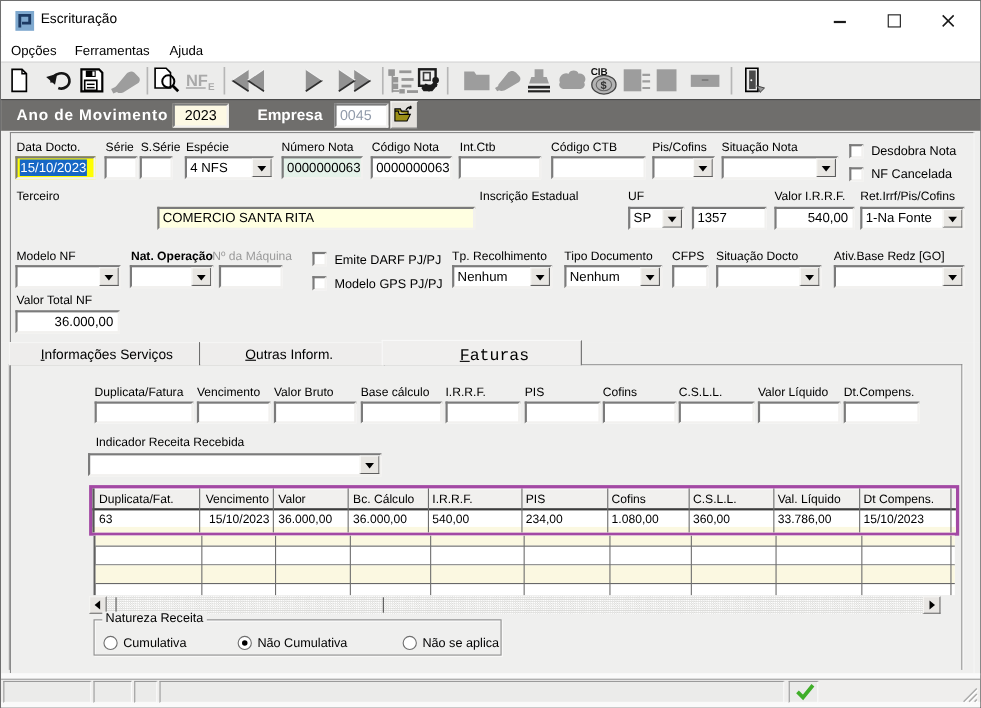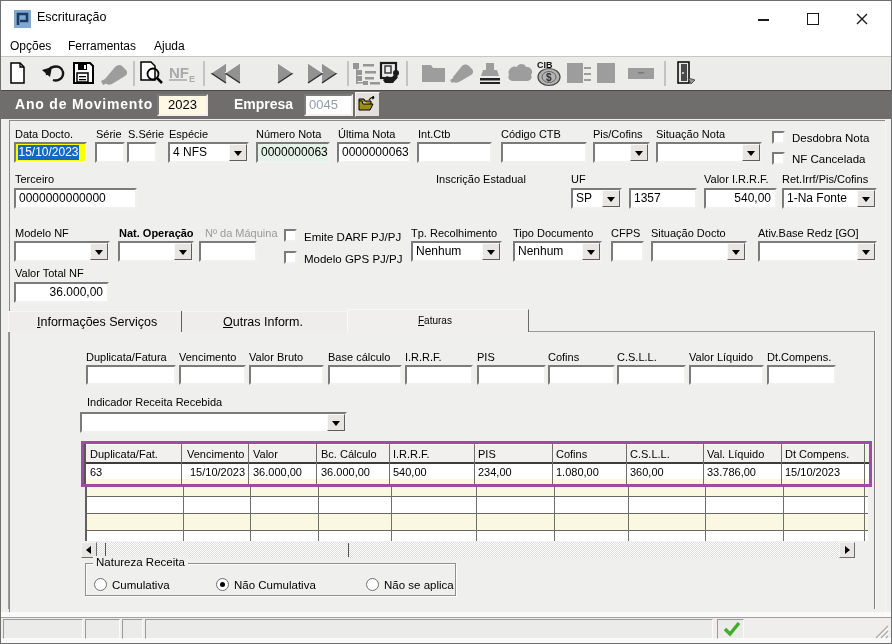--- a/index.html
+++ b/index.html
@@ -162,21 +162,21 @@
 
 <div class="abs" style="left:8px;top:119px;width:1px;height:492px;background:#8a8a8a;"></div>
 <div class="abs" style="left:8px;top:119px;width:877px;height:1px;background:#8a8a8a;"></div>
 <div class="abs" style="left:884px;top:119px;width:1px;height:492px;background:#f5f5f5;"></div>
 
 <div class="lb" style="left:14px;top:127px;">Data Docto.</div>
 <div class="lb" style="left:95px;top:127px;">Série</div>
 <div class="lb" style="left:127px;top:127px;">S.Série</div>
 <div class="lb" style="left:168px;top:127px;">Espécie</div>
 <div class="lb" style="left:255px;top:127px;">Número Nota</div>
-<div class="lb" style="left:337px;top:127px;">Última Nota</div>
+<div class="lb" style="left:337px;top:127px;">Código Nota</div>
 <div class="lb" style="left:417px;top:127px;">Int.Ctb</div>
 <div class="lb" style="left:500px;top:127px;">Código CTB</div>
 <div class="lb" style="left:592px;top:127px;">Pis/Cofins</div>
 <div class="lb" style="left:655px;top:127px;">Situação Nota</div>
 
 <div class="fld" style="left:13px;top:141px;width:73px;height:21px;background:#ffff00;padding:0;">
   <div class="abs" style="left:2px;top:1px;width:61px;height:15px;background:#1667c5;color:#fff;font-size:12px;line-height:15px;text-align:center;">15/10/2023</div>
 </div>
 <div class="fld" style="left:94px;top:141px;width:30px;height:21px;"></div>
 <div class="fld" style="left:126px;top:141px;width:30px;height:21px;"></div>
@@ -196,29 +196,29 @@
 <div class="cb" style="left:771px;top:151px;"></div>
 <div class="lb2" style="left:791px;top:152px;">NF Cancelada</div>
 
 <div class="lb" style="left:14px;top:172px;">Terceiro</div>
 <div class="lb" style="left:435px;top:172px;">Inscrição Estadual</div>
 <div class="lb" style="left:570px;top:172px;">UF</div>
 <div class="lb" style="left:628px;top:188px;">Cód.Receita</div>
 <div class="lb" style="left:703px;top:172px;">Valor I.R.R.F.</div>
 <div class="lb" style="left:781px;top:172px;">Ret.Irrf/Pis/Cofins</div>
 
-<div class="fld" style="left:13px;top:187px;width:123px;height:21px;">0000000000000</div>
+<div class="fld" style="left:142px;top:187px;width:289px;height:21px;background:#ffffe1;">COMERCIO SANTA RITA</div>
 <div class="fld cmb" style="left:570px;top:187px;width:51px;height:21px;">SP<div class="da"></div></div>
 <div class="fld" style="left:628px;top:187px;width:68px;height:21px;">1357</div>
 <div class="fld" style="left:703px;top:187px;width:73px;height:21px;text-align:right;padding-right:4px;">540,00</div>
 <div class="fld cmb" style="left:781px;top:187px;width:95px;height:21px;">1-Na Fonte<div class="da"></div></div>
 
 <div class="lb" style="left:14px;top:226px;">Modelo NF</div>
 <div class="lb" style="left:118px;top:226px;font-weight:bold;">Nat. Operação</div>
-<div class="lb" style="left:204px;top:226px;color:#9a9a9a;">Nº da Máquina</div>
+<div class="lb" style="left:192px;top:226px;color:#9a9a9a;">Nº da Máquina</div>
 <div class="lb" style="left:410px;top:226px;">Tp. Recolhimento</div>
 <div class="lb" style="left:512px;top:226px;">Tipo Documento</div>
 <div class="lb" style="left:610px;top:226px;">CFPS</div>
 <div class="lb" style="left:650px;top:226px;text-align:right;">Situação Docto</div>
 <div class="lb" style="left:757px;top:226px;">Ativ.Base Redz [GO]</div>
 <div class="cb" style="left:283px;top:228px;"></div>
 <div class="lb2" style="left:303px;top:230px;">Emite DARF PJ/PJ</div>
 <div class="cb" style="left:283px;top:250px;"></div>
 <div class="lb2" style="left:303px;top:252px;">Modelo GPS PJ/PJ</div>
 
@@ -248,21 +248,21 @@
 <div class="abs" style="left:874px;top:330px;width:1px;height:278px;background:#f8f8f8;"></div>
 
 <div class="abs" style="left:7px;top:310px;width:173px;height:21px;background:#eeedec;border-top:1px solid #f6f6f6;border-left:1px solid #f6f6f6;box-sizing:border-box;"></div>
 <div class="abs" style="left:180px;top:310px;width:1px;height:21px;background:#5f5f5f;"></div>
 <div class="abs" style="left:181px;top:310px;width:167px;height:21px;background:#eeedec;border-top:1px solid #f6f6f6;box-sizing:border-box;"></div>
 <div class="abs" style="left:348px;top:310px;width:1px;height:21px;background:#5f5f5f;"></div>
 
 <div class="abs" style="left:346px;top:308px;width:182px;height:23px;background:#f0efee;border-top:1px solid #f8f8f8;border-left:1px solid #f8f8f8;border-right:1px solid #6a6a6a;box-sizing:border-box;"></div>
 <div class="abs" style="left:36px;top:314px;font-size:12.5px;white-space:nowrap;"><span style="text-decoration:underline;">I</span>nformações Serviços</div>
 <div class="abs" style="left:222px;top:314px;font-size:12.5px;white-space:nowrap;"><span style="text-decoration:underline;">O</span>utras Inform.</div>
-<div class="abs" style="left:417px;top:314px;font-size:10px;white-space:nowrap;"><span style="text-decoration:underline;">F</span>aturas</div>
+<div class="abs" style="left:417px;top:314px;font-size:15px;white-space:nowrap;font-family:Liberation Mono, monospace;"><span style="text-decoration:underline;">F</span>aturas</div>
 
 <div class="lb" style="left:85px;top:350px;">Duplicata/Fatura</div>
 <div class="lb" style="left:178px;top:350px;">Vencimento</div>
 <div class="lb" style="left:248px;top:350px;">Valor Bruto</div>
 <div class="lb" style="left:327px;top:350px;">Base cálculo</div>
 <div class="lb" style="left:404px;top:350px;">I.R.R.F.</div>
 <div class="lb" style="left:476px;top:350px;">PIS</div>
 <div class="lb" style="left:547px;top:350px;">Cofins</div>
 <div class="lb" style="left:616px;top:350px;">C.S.L.L.</div>
 <div class="lb" style="left:688px;top:350px;">Valor Líquido</div>

